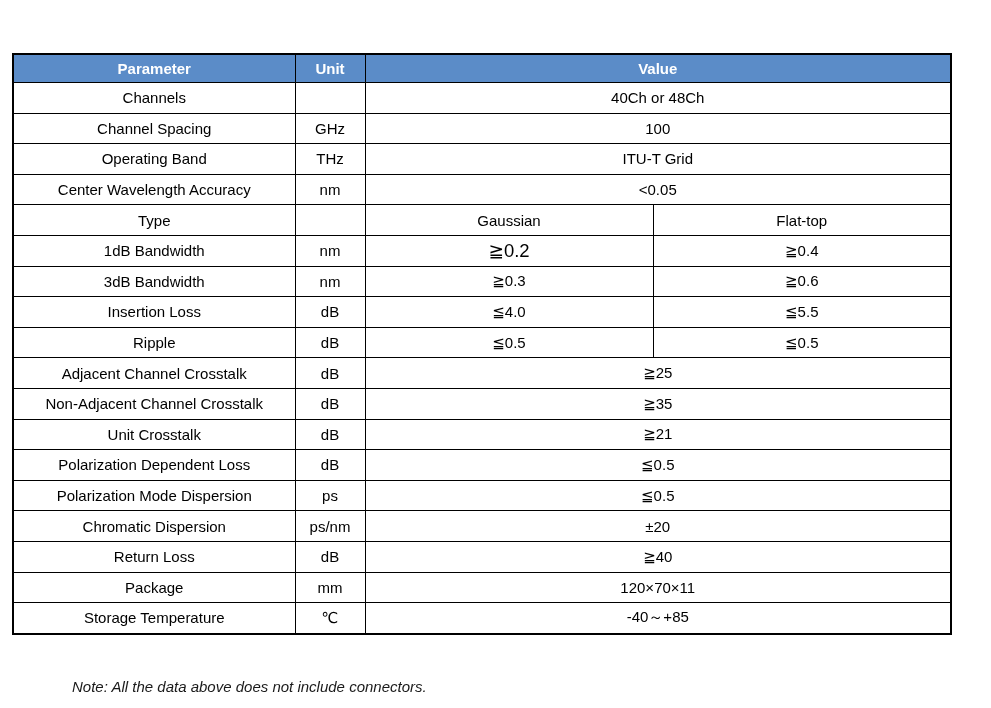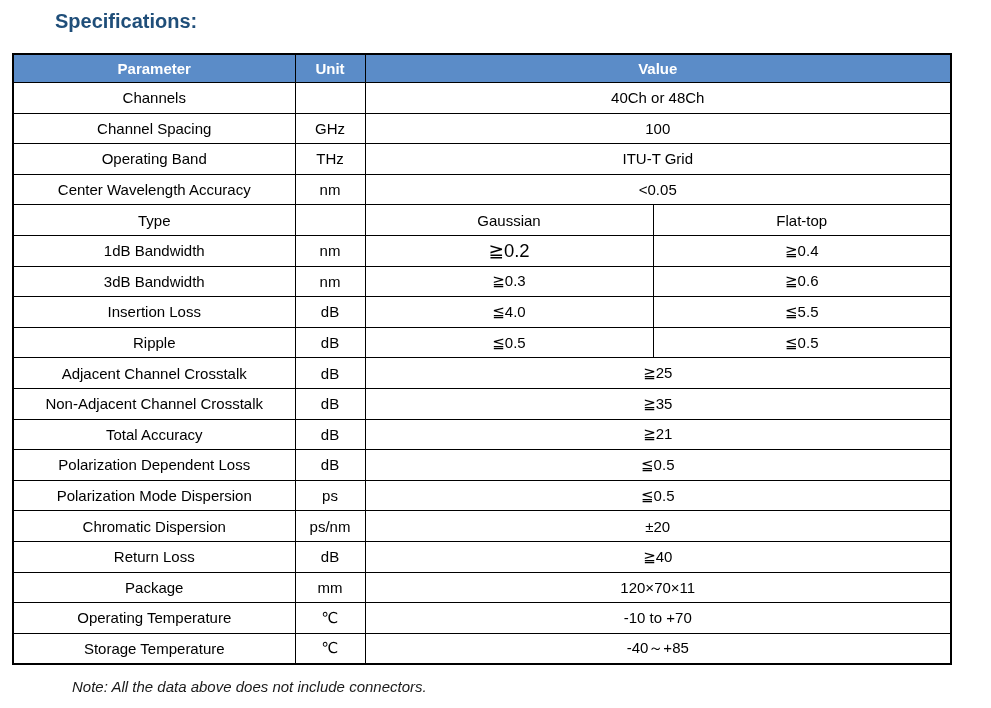--- a/index.html
+++ b/index.html
@@ -62,21 +62,20 @@
     margin: 4px;
     font-style: italic;
     font-size: 15px;
     color: #1a1a1a;
   }
 </style>
 </head>
 <body>
 
 <div class="page">
-  <h2 class="title">Specifications:</h2>
 
   <table class="spec-table">
     <colgroup>
       <col style="width:282px">
       <col style="width:70px">
       <col style="width:288px">
       <col style="width:298px">
     </colgroup>
     <thead>
       <tr>
@@ -140,21 +139,21 @@
           <td>Adjacent Channel Crosstalk</td>
           <td>dB</td>
           <td colspan="2">≧25</td>
         </tr>
         <tr>
           <td>Non-Adjacent Channel Crosstalk</td>
           <td>dB</td>
           <td colspan="2">≧35</td>
         </tr>
         <tr>
-          <td>Total Accuracy</td>
+          <td>Unit Crosstalk</td>
           <td>dB</td>
           <td colspan="2">≧21</td>
         </tr>
         <tr>
           <td>Polarization Dependent Loss</td>
           <td>dB</td>
           <td colspan="2">≦0.5</td>
         </tr>
         <tr>
           <td>Polarization Mode Dispersion</td>
@@ -170,25 +169,20 @@
           <td>Return Loss</td>
           <td>dB</td>
           <td colspan="2">≧40</td>
         </tr>
         <tr>
           <td>Package</td>
           <td>mm</td>
           <td colspan="2">120×70×11</td>
         </tr>
         <tr>
-          <td>Operating Temperature</td>
-          <td>℃</td>
-          <td colspan="2">-10 to +70</td>
-        </tr>
-        <tr>
           <td>Storage Temperature</td>
           <td>℃</td>
           <td colspan="2">-40～+85</td>
         </tr>
       </tbody>
   </table>
 
   <p class="note">Note: All the data above does not include connectors.</p>
 </div>
 

